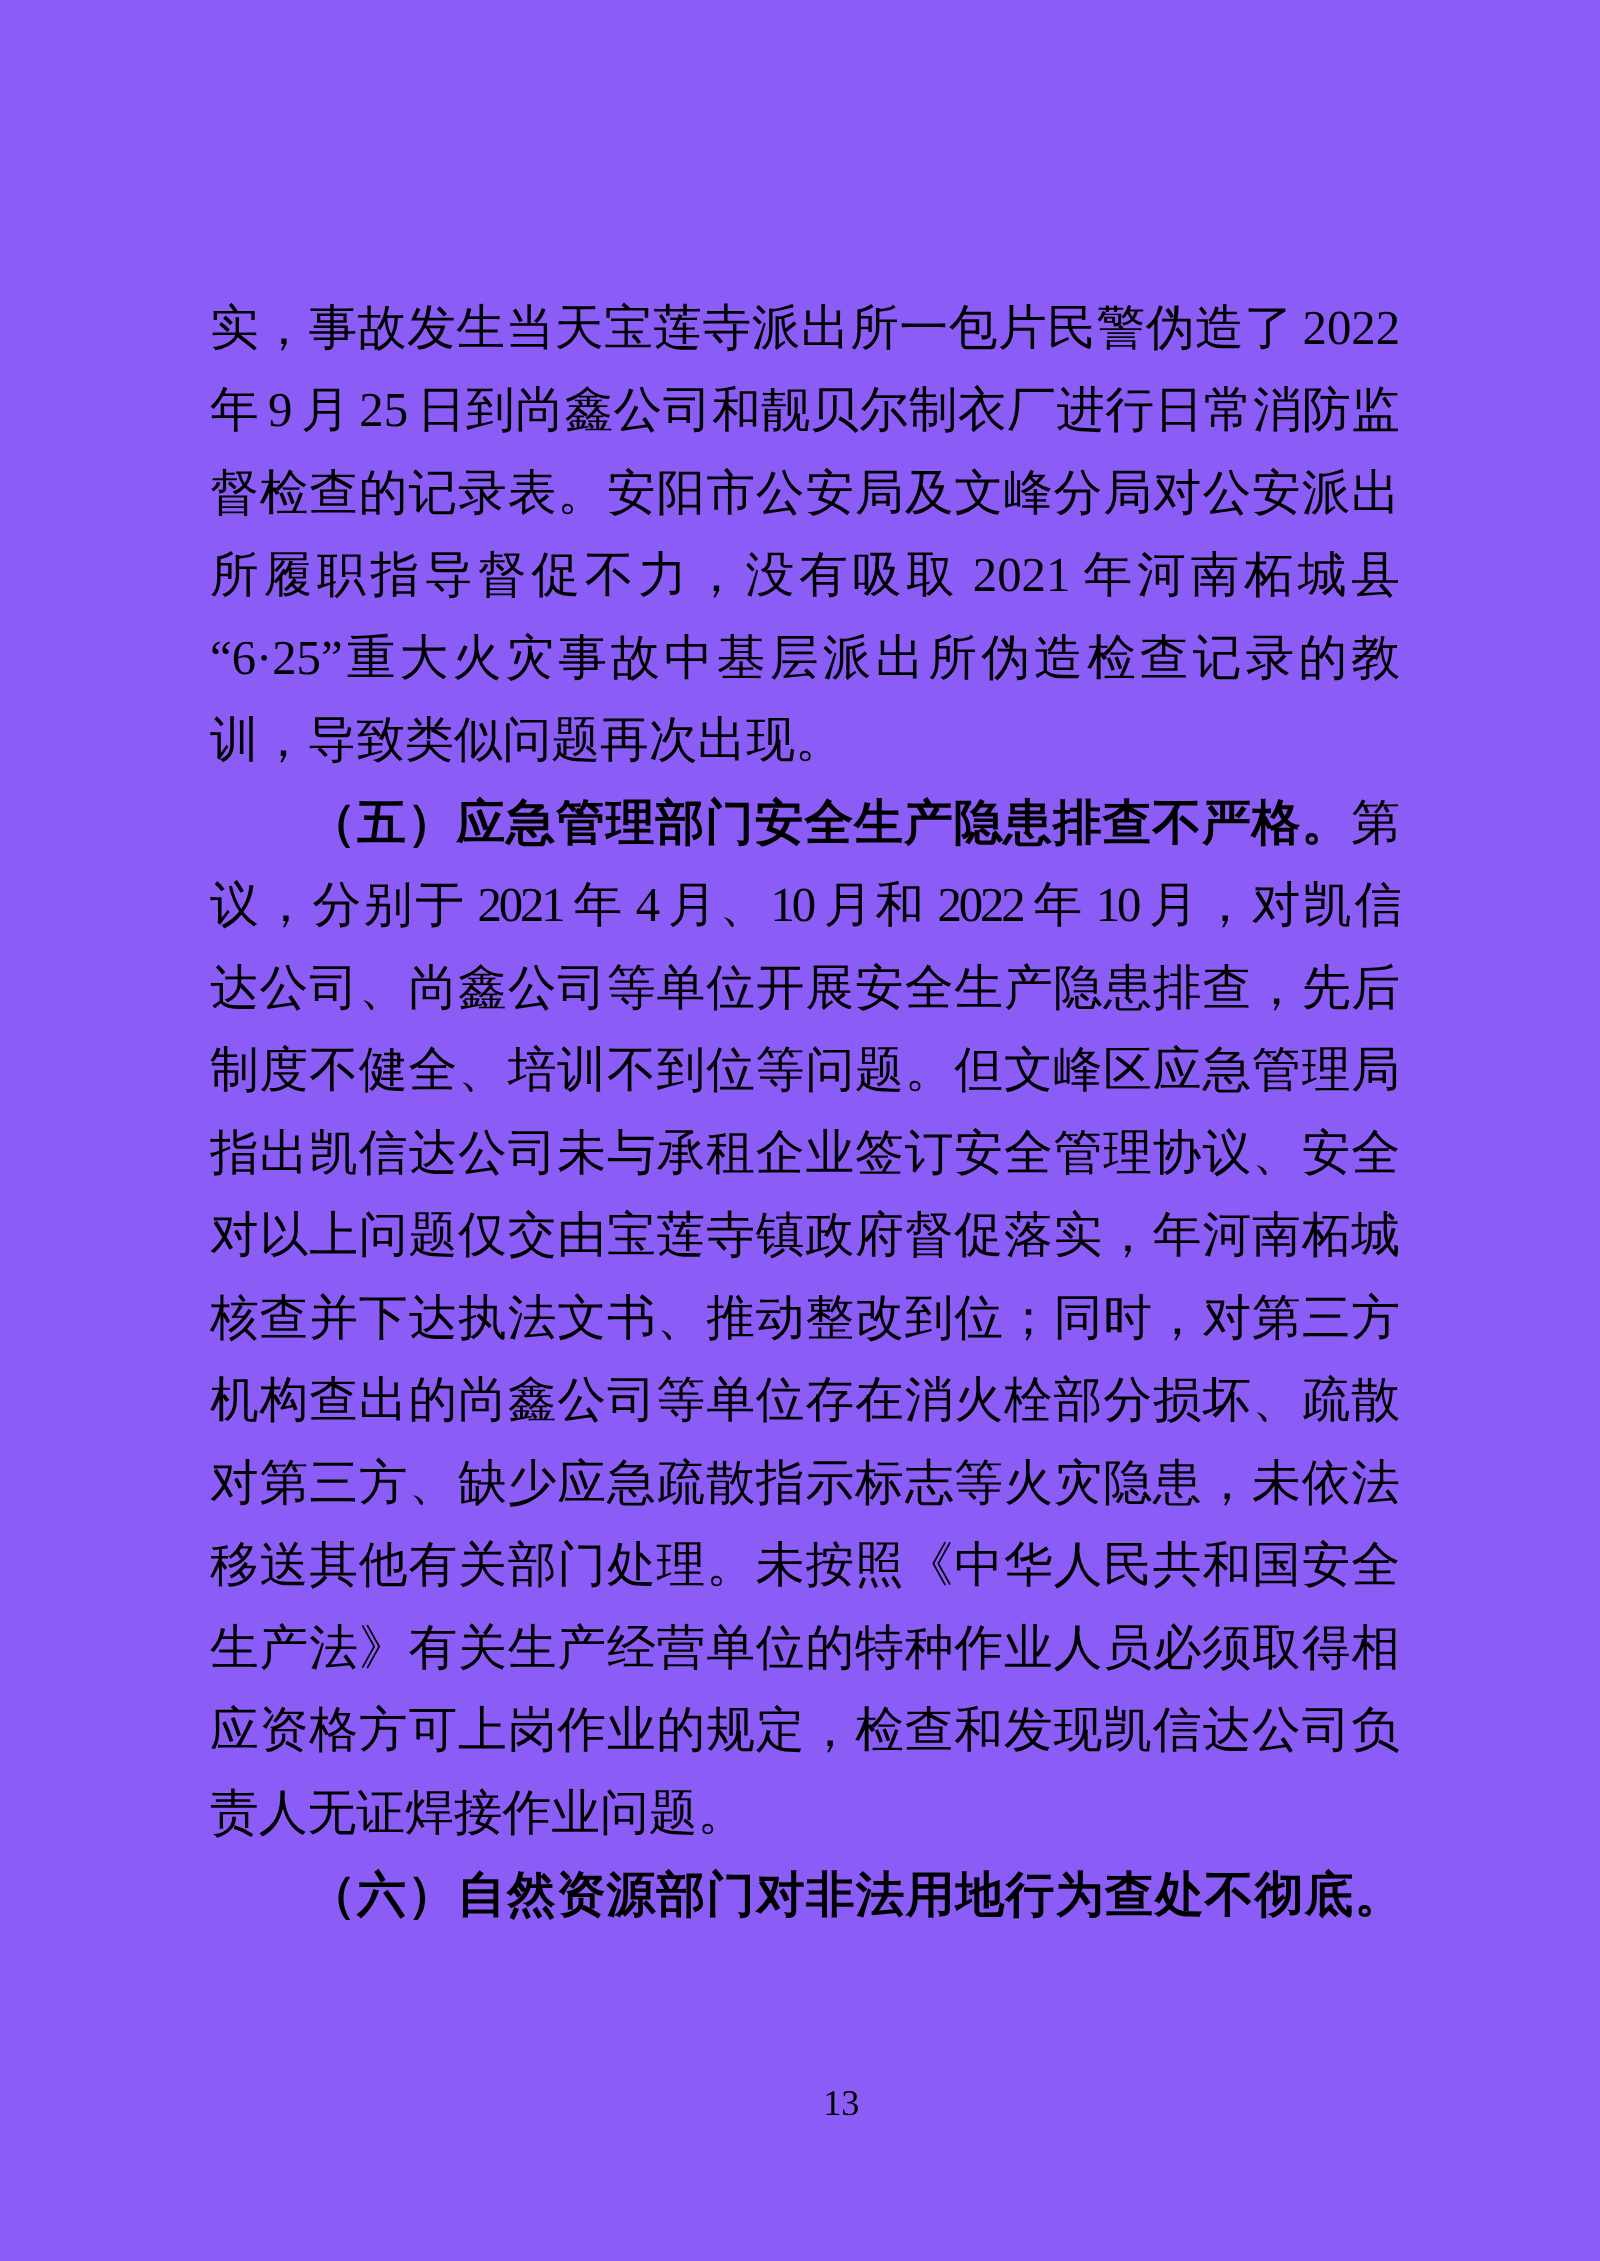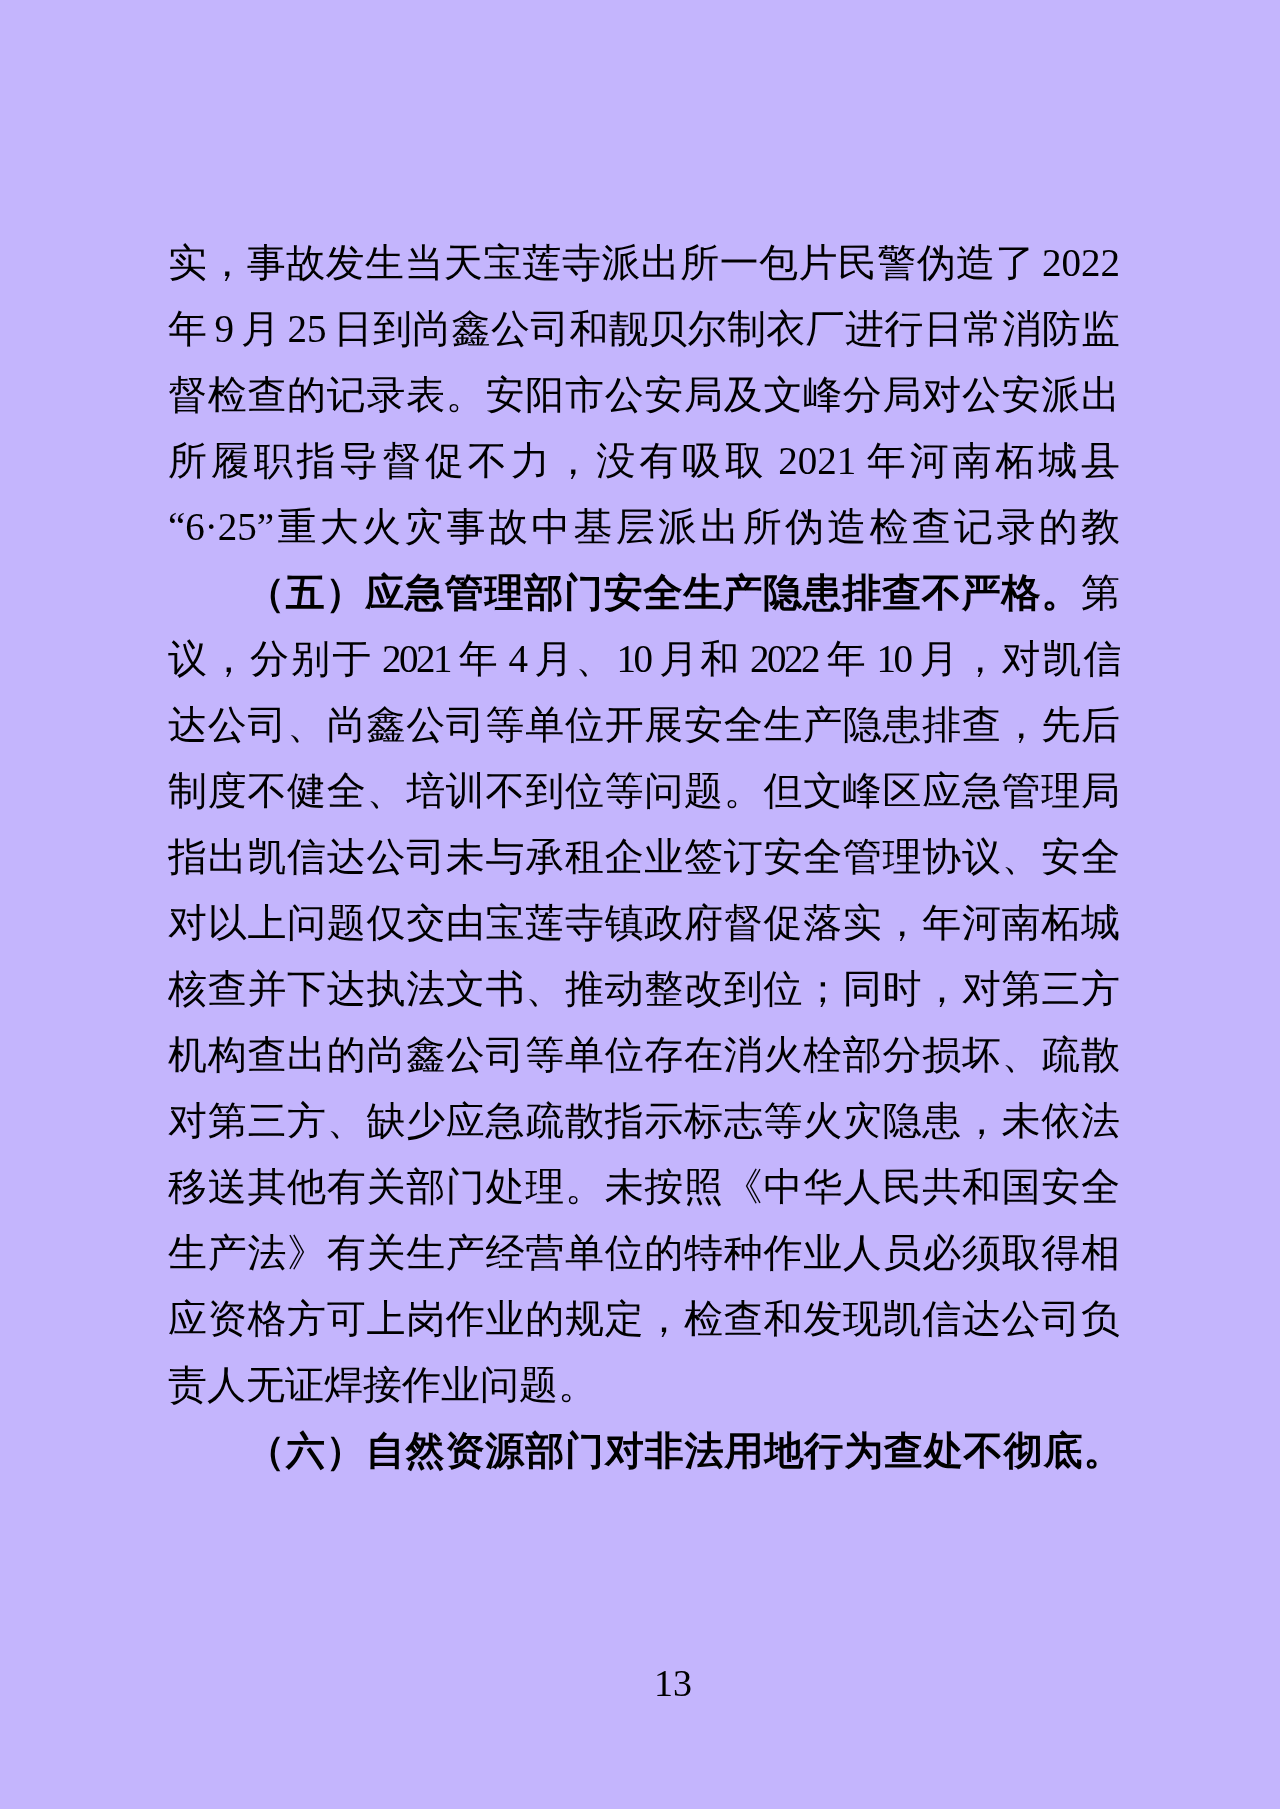--- a/index.html
+++ b/index.html
@@ -9,21 +9,21 @@
     height: 1809px;
     position: relative;
     overflow: hidden;
     font-family: "Liberation Serif", "DejaVu Serif", serif;
     color: #000000;
   }
   .page {
     position: absolute;
     left: 0; top: 0;
     width: 1280px; height: 1809px;
-    background: #c4b5fd;
+    background: #8b5cf6;
   }
   .text-block {
     position: absolute;
     left: 168px;
     top: 230px;
     width: 952px;
     font-size: 39px;
     color: #000000;
     word-spacing: -3px;
   }
@@ -44,34 +44,35 @@
   .seg-bold { font-weight: bold; }
   .page-number {
     position: absolute;
     left: 0;
     top: 1650px;
     width: 1280px;
     height: 66px;
     line-height: 66px;
     text-align: center;
     text-indent: 66px;
-    font-size: 38px;
+    font-size: 29px;
     color: #000000;
   }
 </style>
 </head>
 <body style="background: rgb(255, 255, 255); color: rgb(0, 0, 0);">
 
 <div class="page">
   <div class="text-block" id="text-block">
       <div class="line justify"><span class="seg-regular">实，事故发生当天宝莲寺派出所一包片民警伪造了 2022</span></div>
       <div class="line justify"><span class="seg-regular">年 9 月 25 日到尚鑫公司和靓贝尔制衣厂进行日常消防监</span></div>
       <div class="line justify"><span class="seg-regular">督检查的记录表。安阳市公安局及文峰分局对公安派出</span></div>
       <div class="line justify"><span class="seg-regular">所履职指导督促不力，没有吸取 2021 年河南柘城县</span></div>
       <div class="line justify"><span class="seg-regular">“6·25”重大火灾事故中基层派出所伪造检查记录的教</span></div>
+      <div class="line"><span class="seg-regular">训，导致类似问题再次出现。</span></div>
       <div class="line justify indent"><span class="seg-bold">（五）应急管理部门安全生产隐患排查不严格。</span><span class="seg-regular">第</span></div>
       <div class="line justify tight"><span class="seg-regular">议，分别于 2021 年 4 月、10 月和 2022 年 10 月，对凯信</span></div>
       <div class="line justify"><span class="seg-regular">达公司、尚鑫公司等单位开展安全生产隐患排查，先后</span></div>
       <div class="line justify"><span class="seg-regular">制度不健全、培训不到位等问题。但文峰区应急管理局</span></div>
       <div class="line justify"><span class="seg-regular">指出凯信达公司未与承租企业签订安全管理协议、安全</span></div>
       <div class="line justify"><span class="seg-regular">对以上问题仅交由宝莲寺镇政府督促落实，年河南柘城县</span></div>
       <div class="line justify"><span class="seg-regular">核查并下达执法文书、推动整改到位；同时，对第三方</span></div>
       <div class="line justify"><span class="seg-regular">机构查出的尚鑫公司等单位存在消火栓部分损坏、疏散</span></div>
       <div class="line justify"><span class="seg-regular">对第三方、缺少应急疏散指示标志等火灾隐患，未依法</span></div>
       <div class="line justify"><span class="seg-regular">移送其他有关部门处理。未按照《中华人民共和国安全</span></div>

